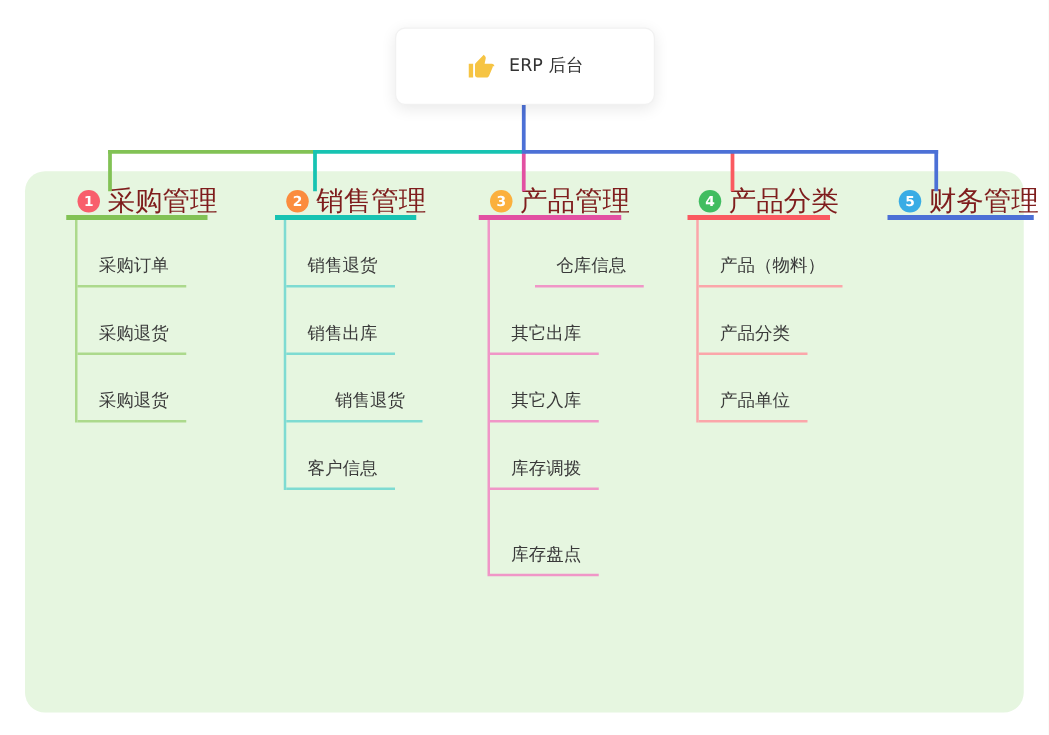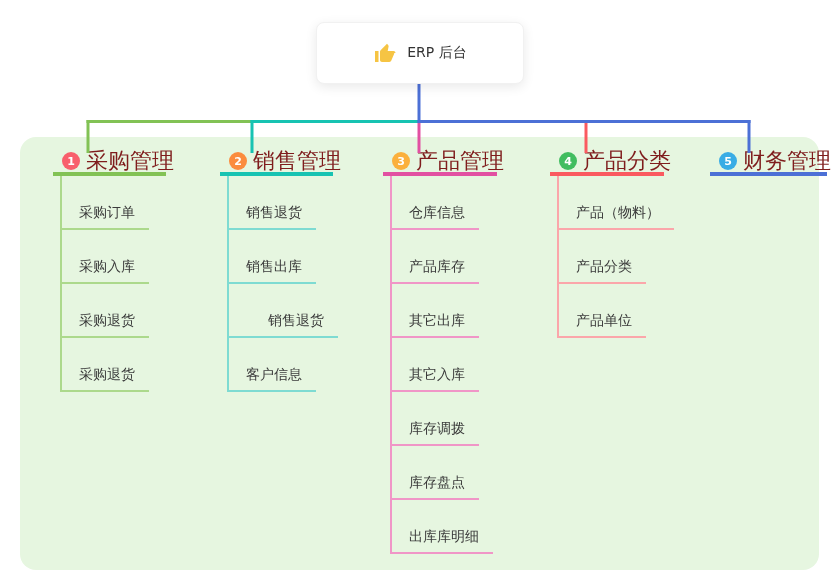--- a/index.html
+++ b/index.html
@@ -71,21 +71,20 @@
   </svg>
 
 <div class="panel" id="panel" style="background: rgb(230, 246, 224);">
     <div class="branch" style="left: 33px;">
     <div class="branch-header" style="width: 113px; border-bottom-color: rgb(130, 194, 85);">
       <span class="badge" style="background: rgb(248, 95, 108);">1</span>
       <span class="branch-title">采购管理</span>
     </div>
     <div class="children" style="border-left-color: rgb(172, 217, 140);">
         <div class="child" style="border-bottom-color: rgb(172, 217, 140);">采购订单</div>
-        <div class="child" style="border-bottom-color: rgb(172, 217, 140);">采购入库</div>
         <div class="child" style="border-bottom-color: rgb(172, 217, 140);">采购退货</div>
         <div class="child" style="border-bottom-color: rgb(172, 217, 140);">采购退货</div>
       </div>
   </div>
     <div class="branch" style="left: 200px;">
     <div class="branch-header" style="width: 113px; border-bottom-color: rgb(23, 195, 178);">
       <span class="badge" style="background: rgb(251, 140, 62);">2</span>
       <span class="branch-title">销售管理</span>
     </div>
     <div class="children" style="border-left-color: rgb(126, 219, 210);">
@@ -94,27 +93,25 @@
         <div class="child" style="border-bottom-color: rgb(126, 219, 210); padding-left: 39px;">销售退货</div>
         <div class="child" style="border-bottom-color: rgb(126, 219, 210);">客户信息</div>
       </div>
   </div>
     <div class="branch" style="left: 363px;">
     <div class="branch-header" style="width: 114px; border-bottom-color: rgb(226, 80, 162);">
       <span class="badge" style="background: rgb(251, 176, 61);">3</span>
       <span class="branch-title">产品管理</span>
     </div>
     <div class="children" style="border-left-color: rgb(240, 150, 199);">
-        <div class="child" style="border-bottom-color: rgb(240, 150, 199);">仓库信息</div>
-        <div class="child" style="border-bottom-color: rgb(240, 150, 199);">产品库存</div>
+        <div class="child" style="border-bottom-color: rgb(240, 150, 199); margin-left: 36px;">仓库信息</div>
         <div class="child" style="border-bottom-color: rgb(240, 150, 199);">其它出库</div>
         <div class="child" style="border-bottom-color: rgb(240, 150, 199);">其它入库</div>
         <div class="child" style="border-bottom-color: rgb(240, 150, 199);">库存调拨</div>
-        <div class="child" style="border-bottom-color: rgb(240, 150, 199);">库存盘点</div>
-        <div class="child" style="border-bottom-color: rgb(240, 150, 199);">出库库明细</div>
+        <div class="child" style="border-bottom-color: rgb(240, 150, 199); margin-top: 15px;">库存盘点</div>
       </div>
   </div>
     <div class="branch" style="left: 530px;">
     <div class="branch-header" style="width: 114px; border-bottom-color: rgb(250, 90, 96);">
       <span class="badge" style="background: rgb(65, 189, 96);">4</span>
       <span class="branch-title">产品分类</span>
     </div>
     <div class="children" style="border-left-color: rgb(251, 166, 170);">
         <div class="child" style="border-bottom-color: rgb(251, 166, 170);">产品（物料）</div>
         <div class="child" style="border-bottom-color: rgb(251, 166, 170);">产品分类</div>

